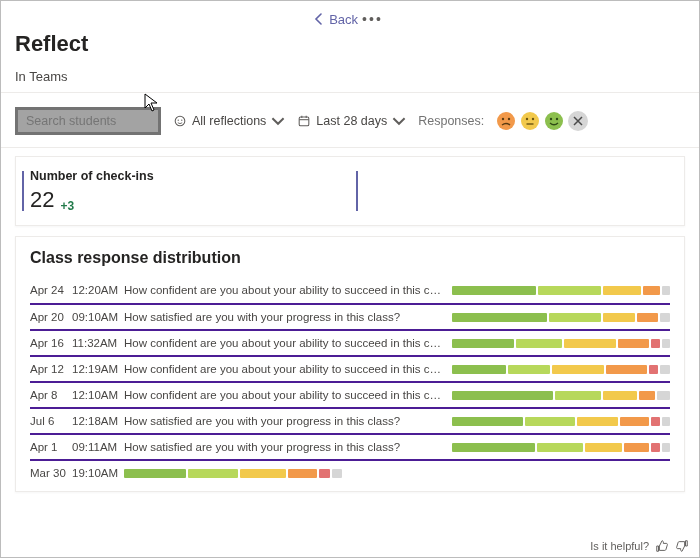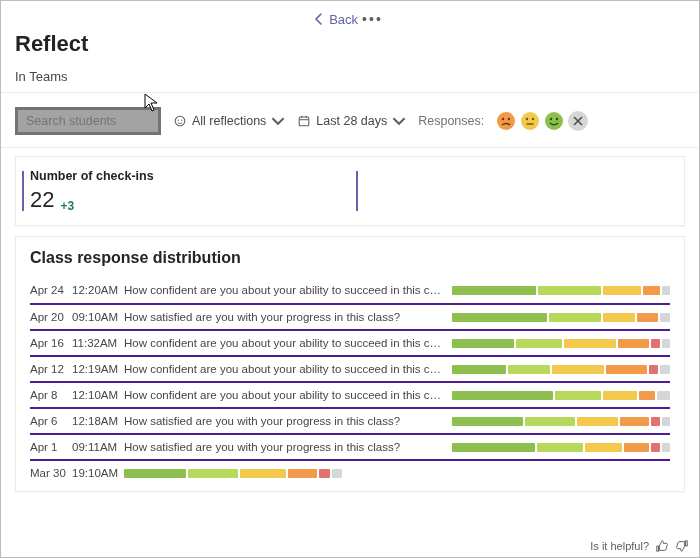--- a/index.html
+++ b/index.html
@@ -208,21 +208,21 @@
           <div class="question">How confident are you about your ability to succeed in this class?</div>
           <div class="bar">
             <div class="seg c5" style="width: 48%;"></div>
             <div class="seg c4" style="width: 22%;"></div>
             <div class="seg c3" style="width: 16%;"></div>
             <div class="seg c2" style="width: 8%;"></div>
             <div class="seg cn" style="width: 6%;"></div>
           </div>
         </div>
         <div class="row">
-          <div class="date">Apr 6</div>
+          <div class="date">Jul 6</div>
           <div class="time">12:18AM</div>
           <div class="question">How satisfied are you with your progress in this class?</div>
           <div class="bar">
             <div class="seg c5" style="width: 34%;"></div>
             <div class="seg c4" style="width: 24%;"></div>
             <div class="seg c3" style="width: 20%;"></div>
             <div class="seg c2" style="width: 14%;"></div>
             <div class="seg c1" style="width: 4%;"></div>
             <div class="seg cn" style="width: 4%;"></div>
           </div>

